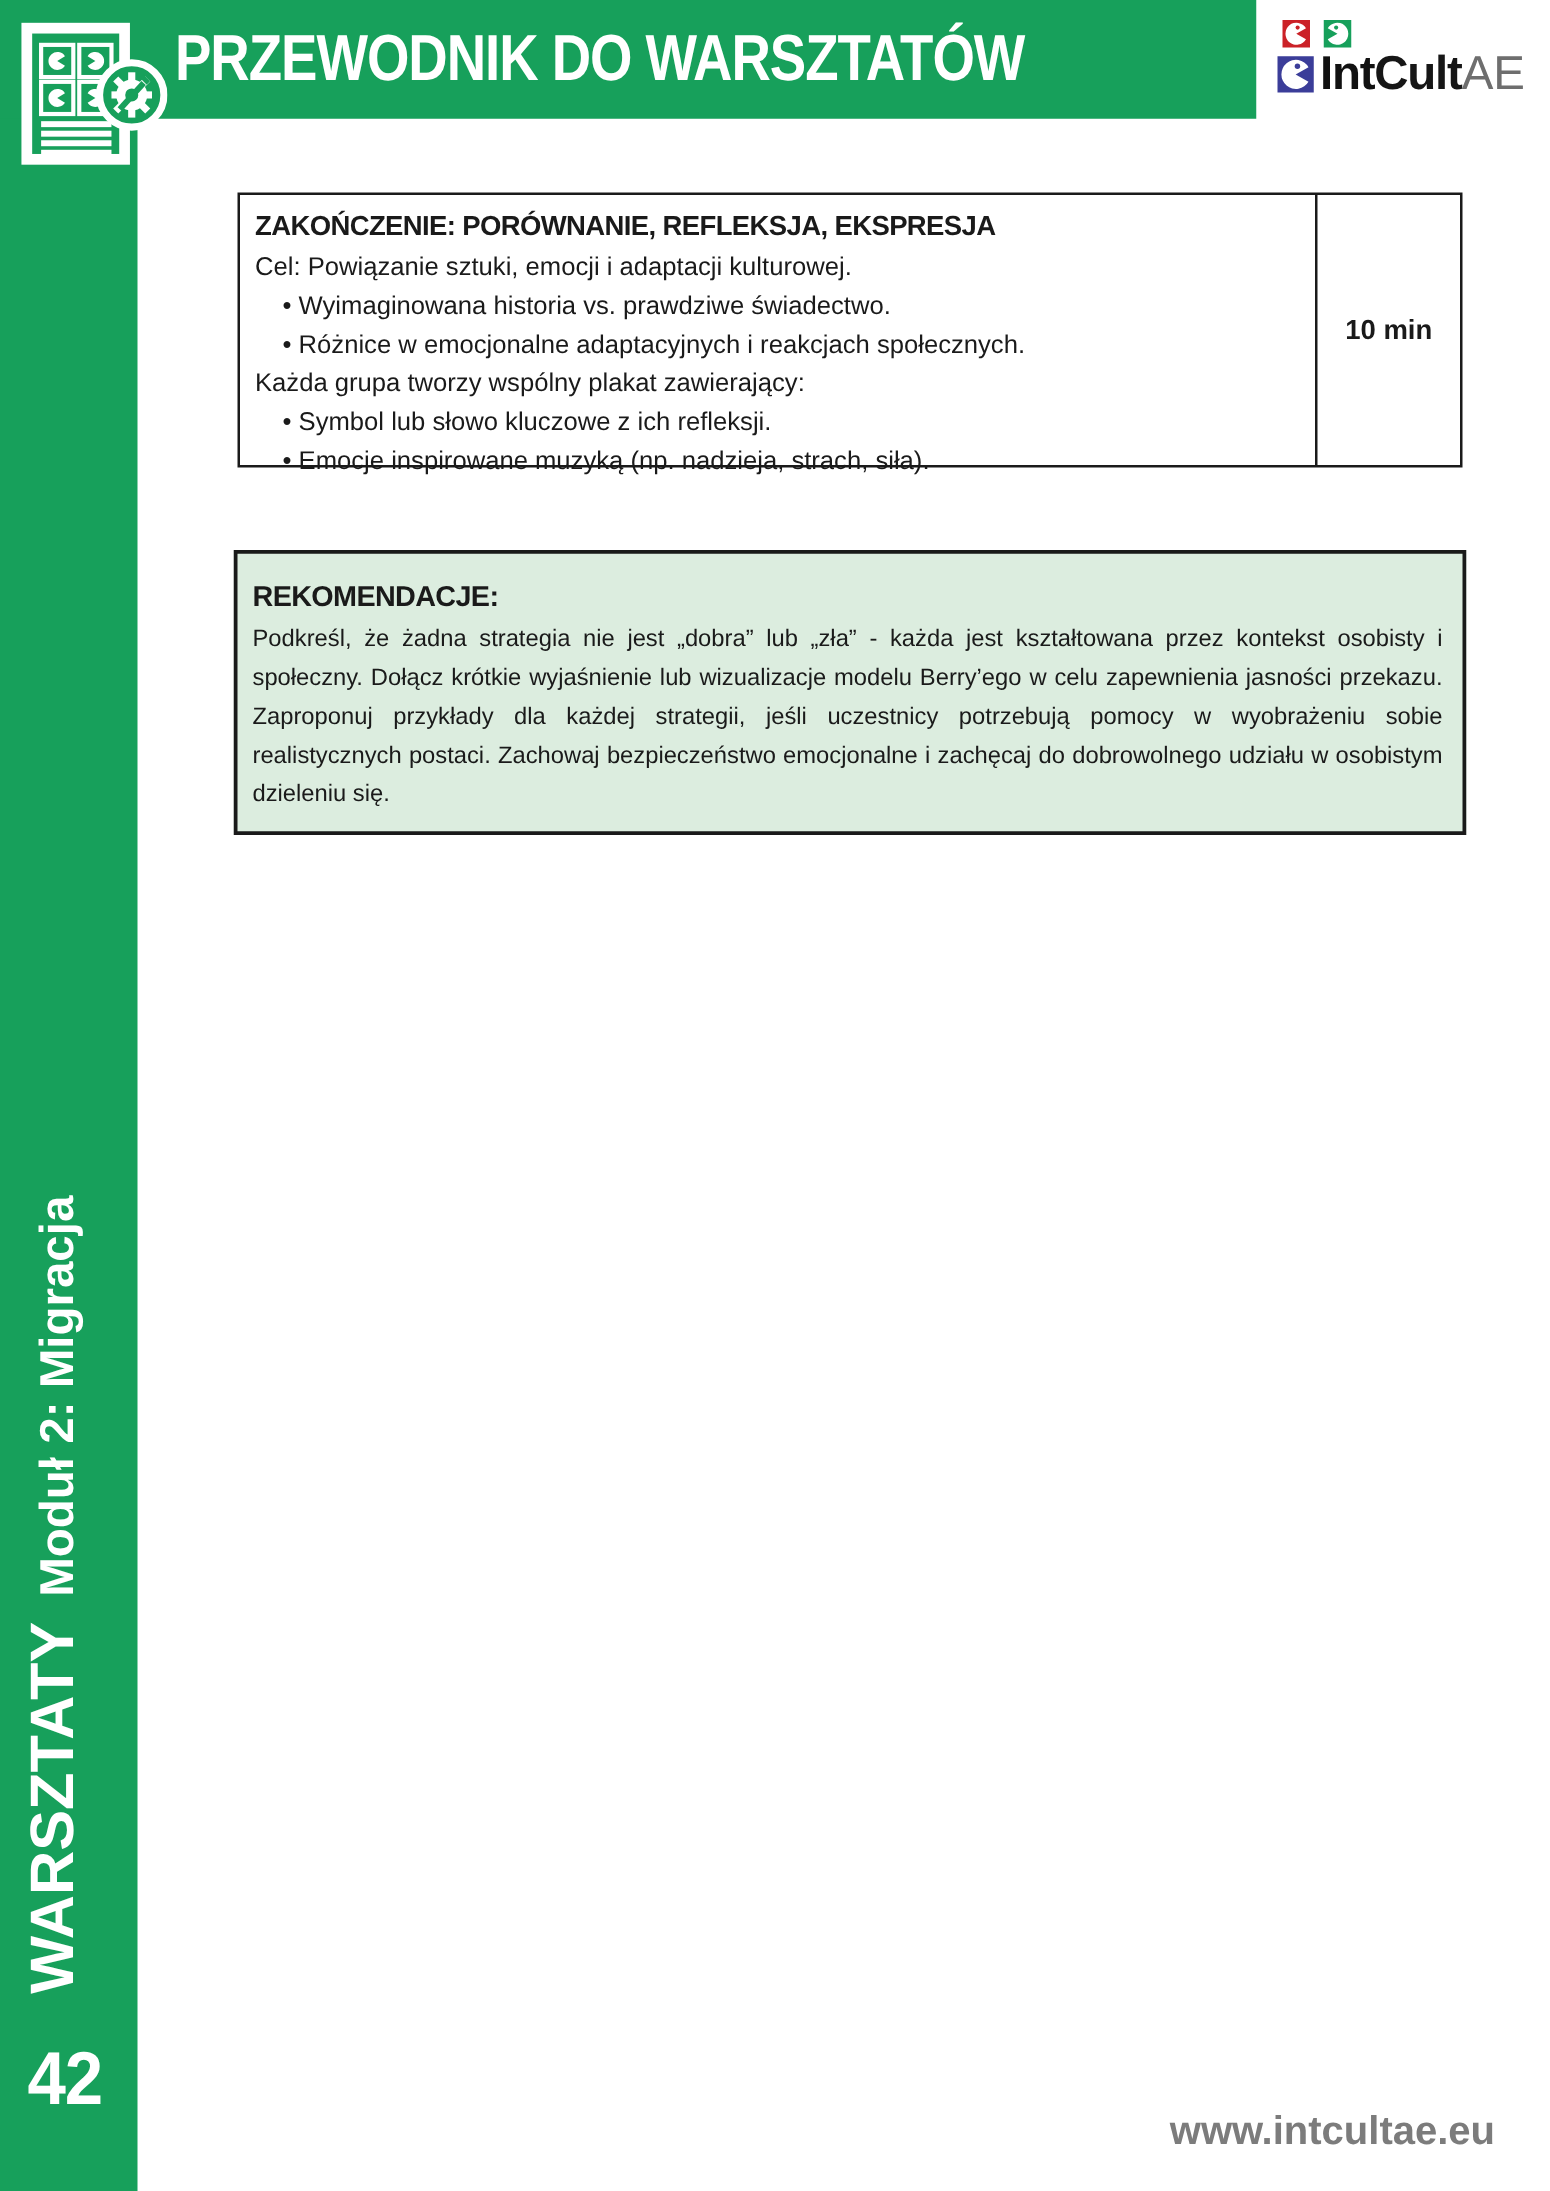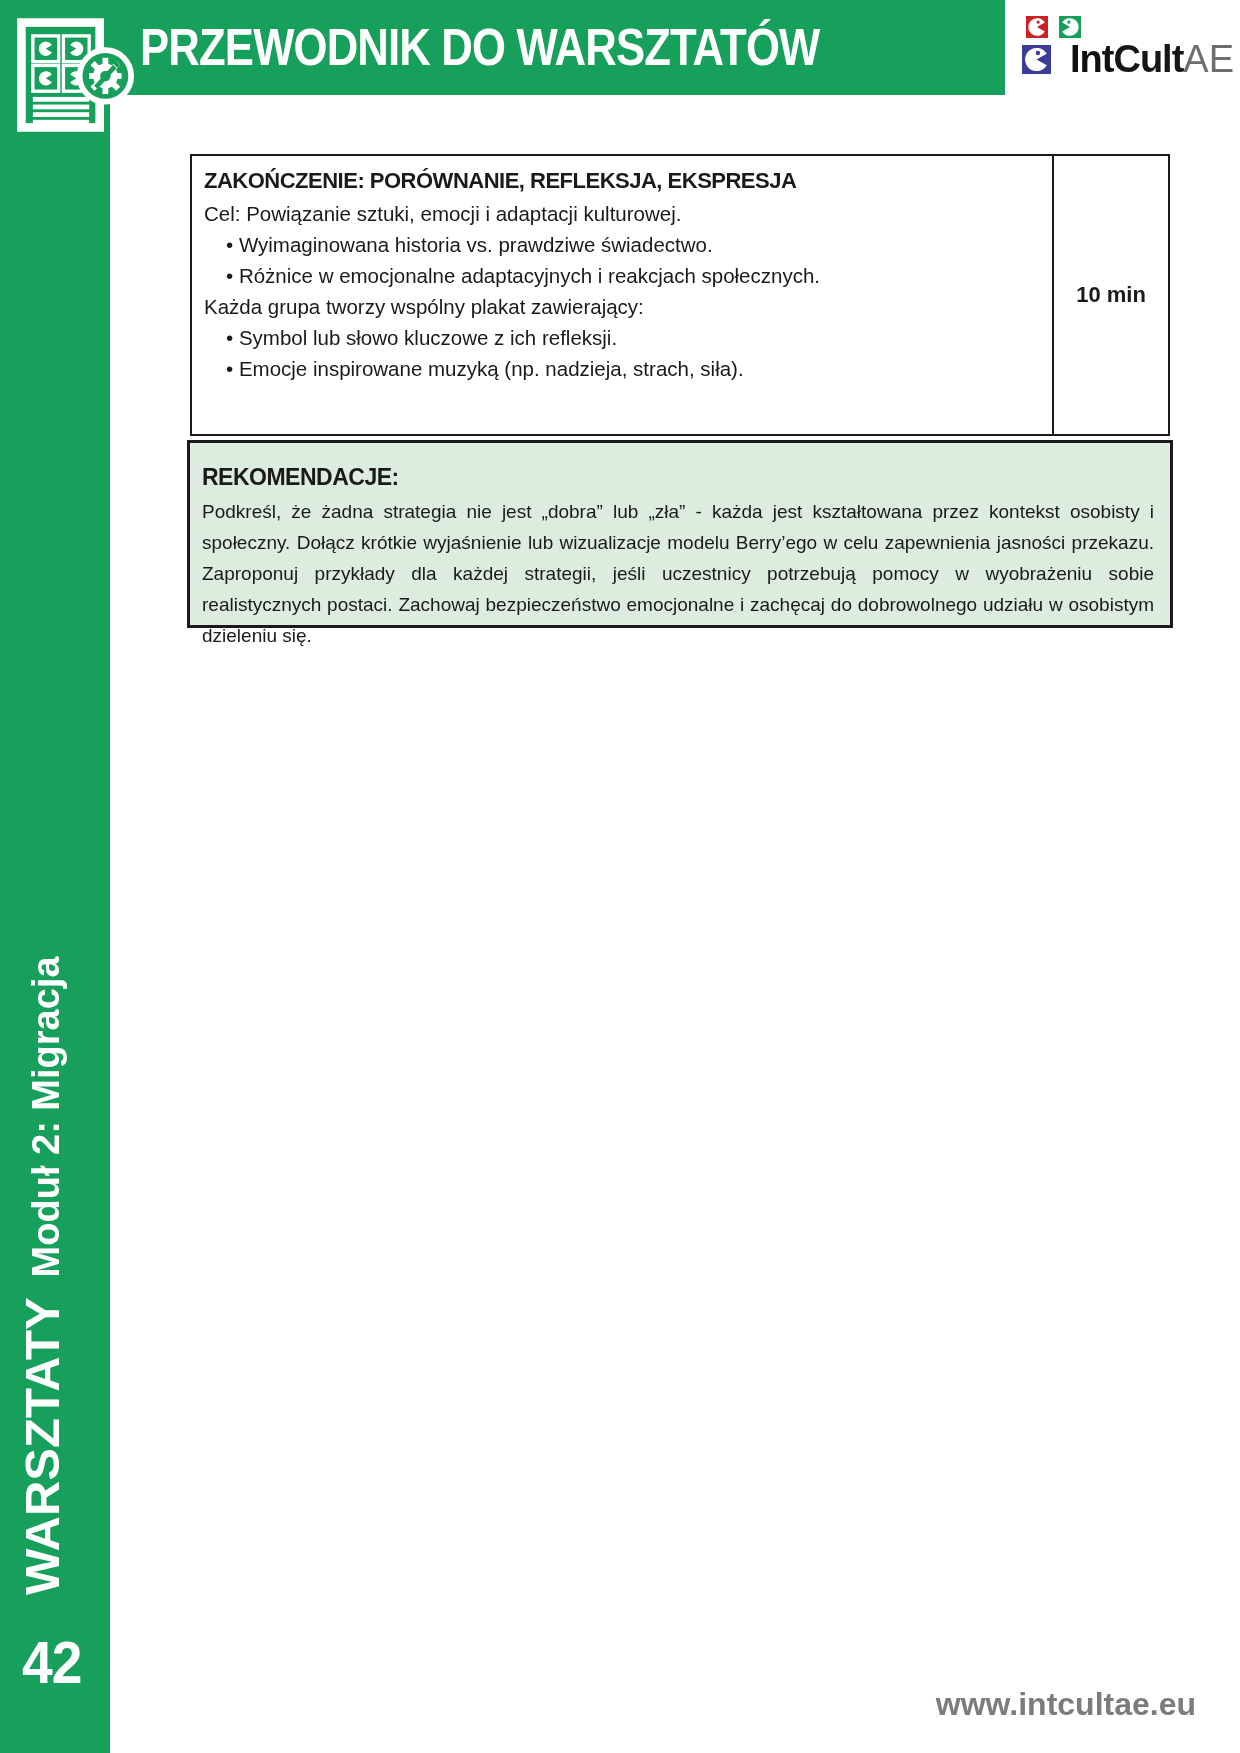--- a/index.html
+++ b/index.html
@@ -14,49 +14,49 @@
   .header-title{
     position:absolute;left:140px;top:17px;color:#fff;font-weight:bold;
     font-size:52px;line-height:60px;white-space:nowrap;
     transform:scaleX(0.84);transform-origin:0 0;letter-spacing:-1px;
   }
   .doc-icon{position:absolute;left:10px;top:13px;width:124px;height:124px;}
 
   
   .logo{position:absolute;left:1022px;top:16px;width:215px;}
   .logo-row1{display:flex;gap:11px;margin-left:4px;}
-  .logo-row2{display:flex;align-items:flex-start;margin-top:7px;gap:14px;}
+  .logo-row2{display:flex;align-items:flex-start;margin-top:7px;}
   .lsq{display:block;}
   .sq-s{width:22px;height:22px;}
   .sq-b{width:29px;height:29px;}
   .bg-red{background:var(--logo_red,#CB2127);color:var(--logo_red,#CB2127);}
   .bg-green{background:var(--brand_green,#17A05B);color:var(--brand_green,#17A05B);}
   .bg-blue{background:var(--logo_blue,#3B3D99);color:var(--logo_blue,#3B3D99);}
   .logo-text{font-size:38px;line-height:29px;margin-left:5px;white-space:nowrap;letter-spacing:-1px;}
   .logo-int{font-weight:800;color:#111;}
   .logo-cult{font-weight:700;color:#161616;}
   .logo-ae{font-weight:300;color:#6e6e6e;letter-spacing:0;}
 
   
   .main-table{
-    position:absolute;left:190px;top:154px;width:980px;height:282px;
+    position:absolute;left:190px;top:154px;width:980px;height:220px;
     border:2px solid #1a1a1a;box-sizing:border-box;display:flex;background:#fff;
   }
   .content-cell{flex:1;padding:10px 14px 0 12px;border-right:2px solid #1a1a1a;}
   .time-cell{width:114px;display:flex;align-items:center;justify-content:center;
     font-weight:bold;font-size:22px;}
   .act-title{font-weight:bold;font-size:22px;line-height:30px;margin-bottom:2px;letter-spacing:-0.5px;}
   .act-line{font-size:20.5px;line-height:31px;}
   .act-bullets{margin:0;padding:0 0 0 22px;list-style:none;}
   .act-bullets li{font-size:20.5px;line-height:31px;}
   .act-bullets li::before{content:"• ";}
 
   
   .reco-box{
-    position:absolute;left:187px;top:440px;width:986px;height:188px;box-sizing:border-box;
+    position:absolute;left:187px;top:440px;width:986px;height:228px;box-sizing:border-box;
     background:var(--light_green,#DCEDDF);border:3px solid #1a1a1a;
     padding:19px 16px 16px 12px;
   }
   .reco-title{font-weight:bold;font-size:23px;line-height:30px;margin-bottom:4px;letter-spacing:-0.5px;}
   .reco-body{font-size:19px;line-height:31px;text-align:justify;}
 
   
   .sidebar-vertical{
     position:absolute;left:16px;top:1595px;transform:rotate(-90deg);transform-origin:0 0;
     white-space:nowrap;color:#fff;line-height:52px;

